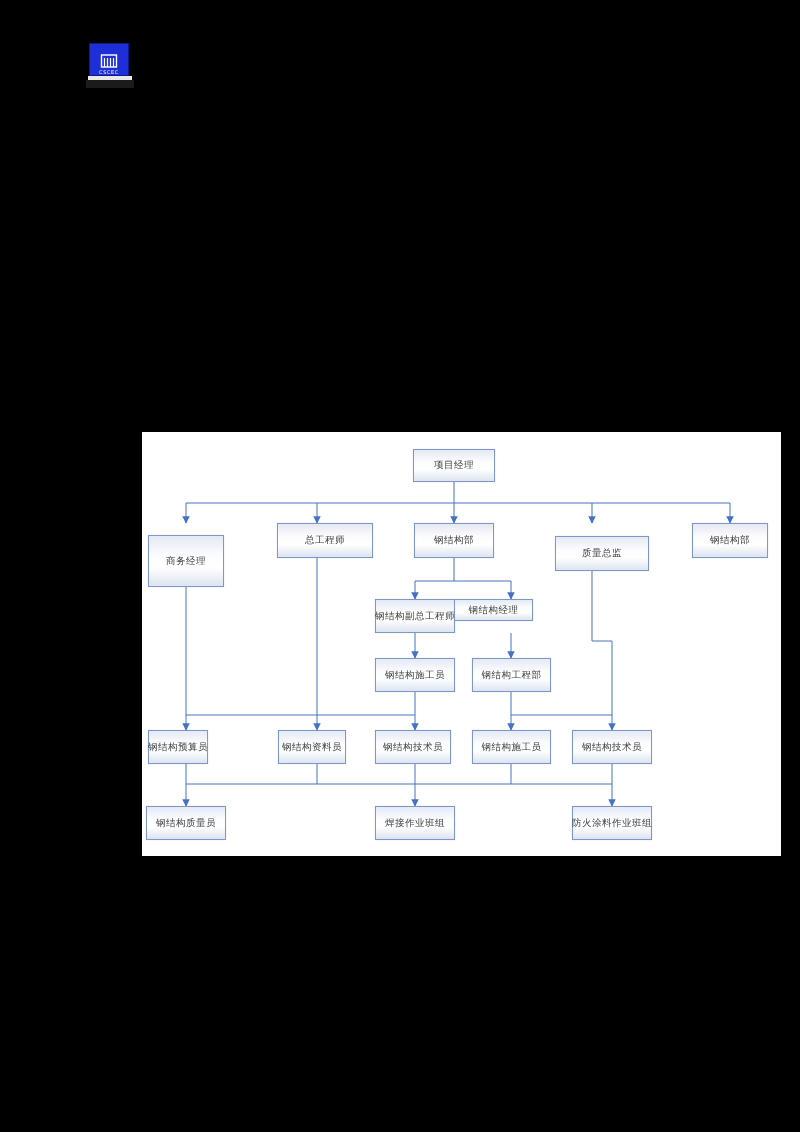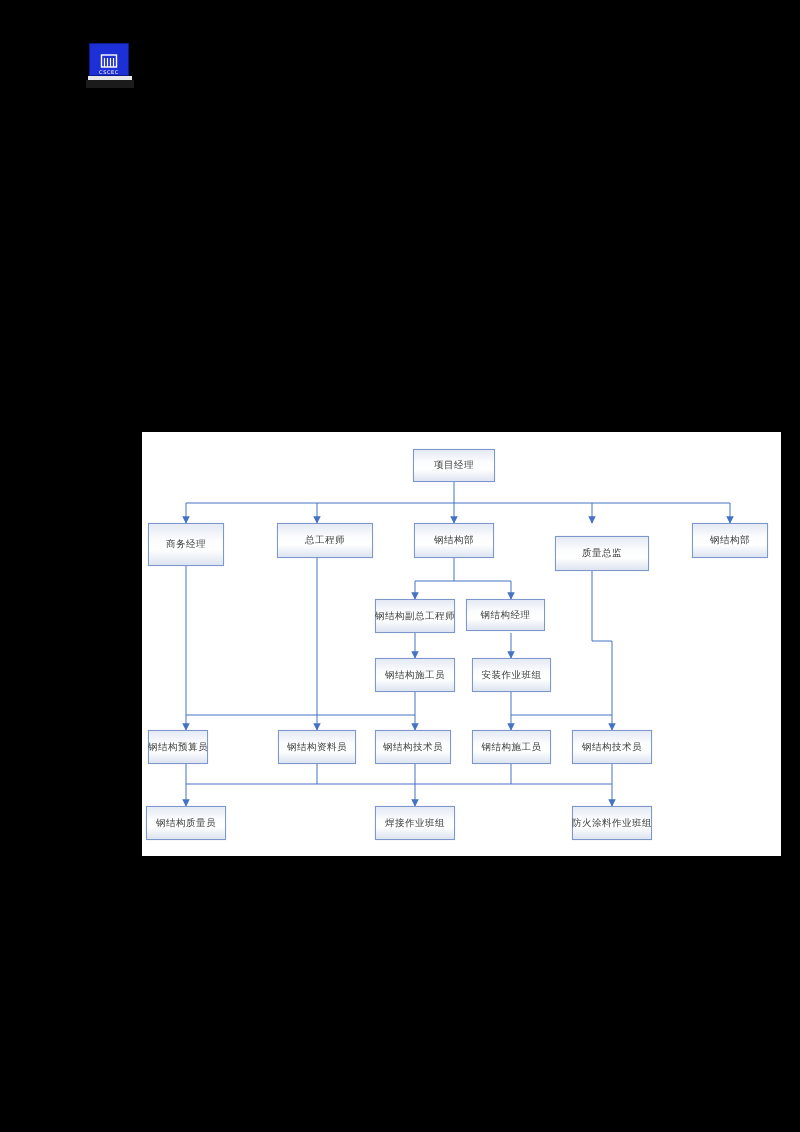--- a/index.html
+++ b/index.html
@@ -112,54 +112,54 @@
       <path d="M44 352 V374" marker-end="url(#arw)"></path>
       <path d="M273 352 V374" marker-end="url(#arw)"></path>
       <path d="M470 352 V374" marker-end="url(#arw)"></path>
     </g>
   </svg>
 
   <div class="node" style="left:271px;top:17px;width:82px;height:33px">
     <span>项目经理</span>
   </div>
 
-  <div class="node" style="left:6px;top:91px;width:76px;height:43px">
+  <div class="node" style="left:6px;top:103px;width:76px;height:52px">
     <span>商务经理</span>
   </div>
   <div class="node" style="left:135px;top:91px;width:96px;height:35px">
     <span>总工程师</span>
   </div>
   <div class="node" style="left:272px;top:91px;width:80px;height:35px">
     <span>钢结构部</span>
   </div>
   <div class="node" style="left:413px;top:104px;width:94px;height:35px">
     <span>质量总监</span>
   </div>
   <div class="node" style="left:550px;top:91px;width:76px;height:35px">
     <span>钢结构部</span>
   </div>
 
   <div class="node" style="left:233px;top:167px;width:80px;height:34px">
     <span>钢结构副总工程师</span>
   </div>
-  <div class="node" style="left:324px;top:167px;width:79px;height:32px">
+  <div class="node" style="left:312px;top:167px;width:79px;height:22px">
     <span>钢结构经理</span>
   </div>
 
   <div class="node" style="left:233px;top:226px;width:80px;height:34px">
     <span>钢结构施工员</span>
   </div>
   <div class="node" style="left:330px;top:226px;width:79px;height:34px">
-    <span>安装作业班组</span>
+    <span>钢结构工程部</span>
   </div>
 
   <div class="node" style="left:6px;top:298px;width:60px;height:34px">
     <span>钢结构预算员</span>
   </div>
-  <div class="node" style="left:136px;top:298px;width:78px;height:34px">
+  <div class="node" style="left:136px;top:298px;width:68px;height:34px">
     <span>钢结构资料员</span>
   </div>
   <div class="node" style="left:233px;top:298px;width:76px;height:34px">
     <span>钢结构技术员</span>
   </div>
   <div class="node" style="left:330px;top:298px;width:79px;height:34px">
     <span>钢结构施工员</span>
   </div>
   <div class="node" style="left:430px;top:298px;width:80px;height:34px">
     <span>钢结构技术员</span>

